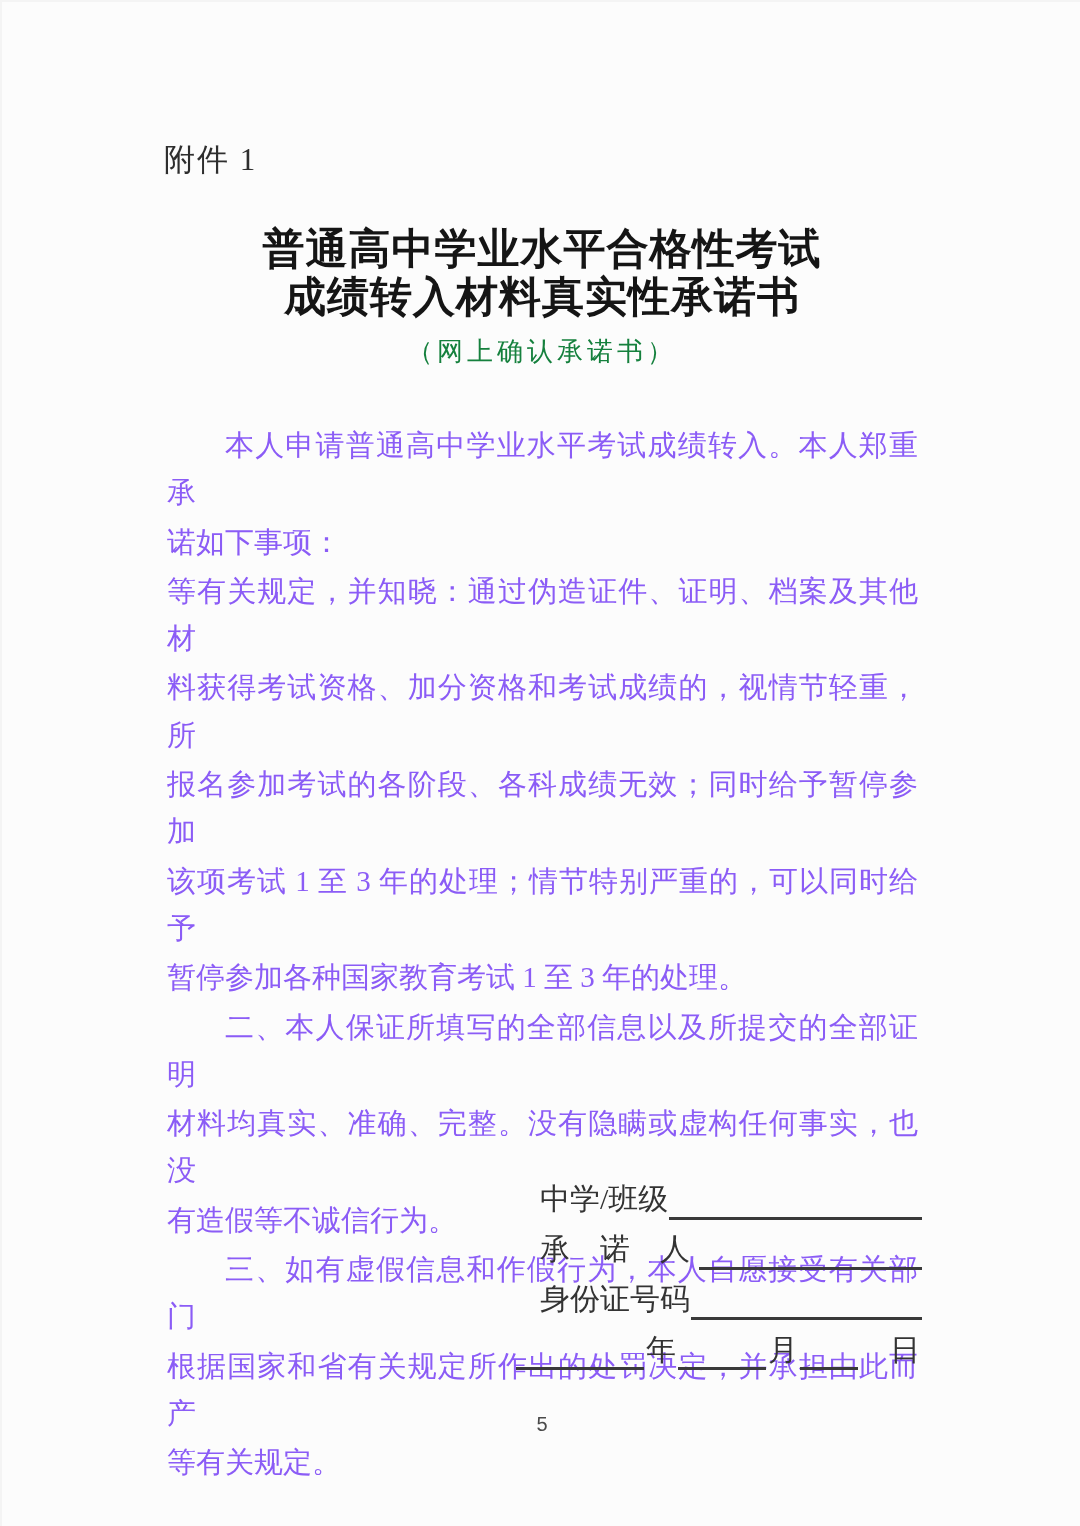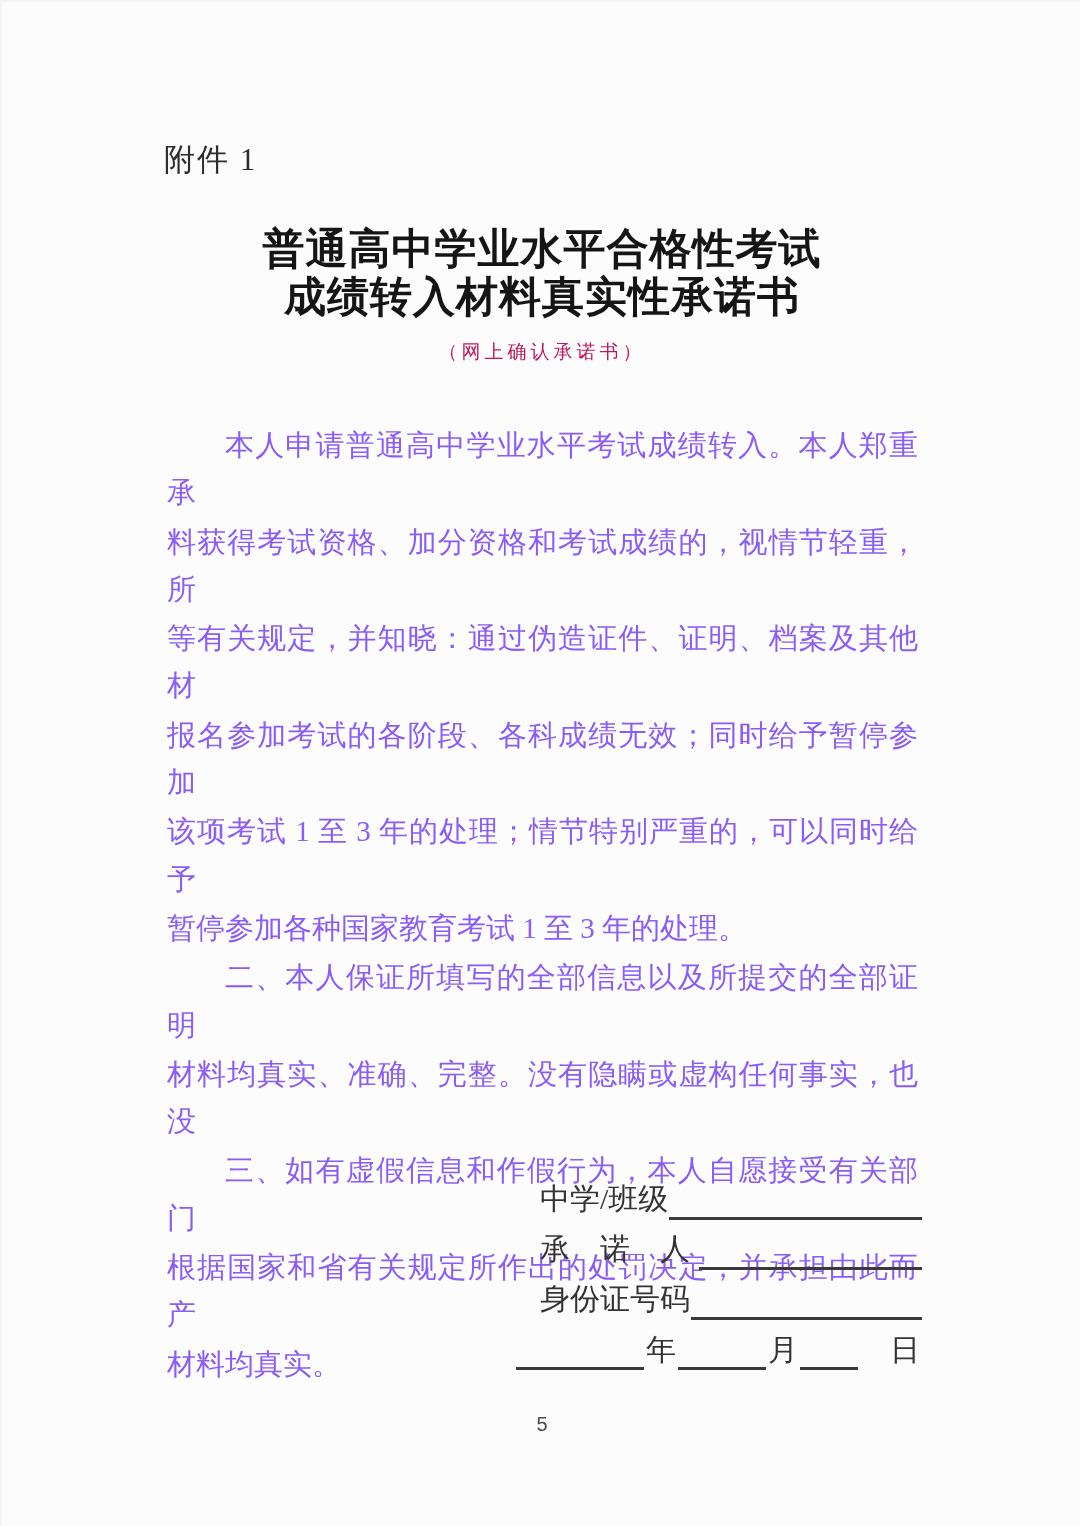--- a/index.html
+++ b/index.html
@@ -36,23 +36,23 @@
     color: #151515;
   }
   .title-line {
     font-size: 42px;
     font-weight: bold;
     line-height: 46px;
     letter-spacing: 1px;
   }
   .subtitle {
     margin-top: 15px;
-    font-size: 19px;
+    font-size: 26px;
     font-weight: normal;
-    color: #be185d;
+    color: #15803d;
     letter-spacing: 4px;
     line-height: 30px;
   }
   
   .body-text {
     position: absolute;
     left: 163px;
     top: 418px;
     width: 755px;
     font-size: 29px;
@@ -132,30 +132,32 @@
   <div class="attachment">附件 1</div>
 
   <div class="title-block">
     <div class="title-line">普通高中学业水平合格性考试</div>
     <div class="title-line">成绩转入材料真实性承诺书</div>
     <div class="subtitle">（网上确认承诺书）</div>
   </div>
 
   <div class="body-text">
     <div class="line full indent">本人申请普通高中学业水平考试成绩转入。本人郑重承</div>
+    <div class="line">诺如下事项：</div>
+    <div class="line full">等有关规定，并知晓：通过伪造证件、证明、档案及其他材</div>
     <div class="line full">料获得考试资格、加分资格和考试成绩的，视情节轻重，所</div>
-    <div class="line full">等有关规定，并知晓：通过伪造证件、证明、档案及其他材</div>
     <div class="line full">报名参加考试的各阶段、各科成绩无效；同时给予暂停参加</div>
     <div class="line full">该项考试 1 至 3 年的处理；情节特别严重的，可以同时给予</div>
     <div class="line">暂停参加各种国家教育考试 1 至 3 年的处理。</div>
     <div class="line full indent">二、本人保证所填写的全部信息以及所提交的全部证明</div>
     <div class="line full">材料均真实、准确、完整。没有隐瞒或虚构任何事实，也没</div>
+    <div class="line">有造假等不诚信行为。</div>
     <div class="line full indent">三、如有虚假信息和作假行为，本人自愿接受有关部门</div>
     <div class="line full">根据国家和省有关规定所作出的处罚决定，并承担由此而产</div>
-    <div class="line">材料均真实。</div>
+    <div class="line">等有关规定。</div>
   </div>
 
   <div class="signature">
     <div class="sig-row">
       <span class="sig-label">中学/班级</span>
       <span class="sig-blank"></span>
     </div>
     <div class="sig-row">
       <span class="sig-label">承　诺　人 </span>
       <span class="sig-blank"></span>

